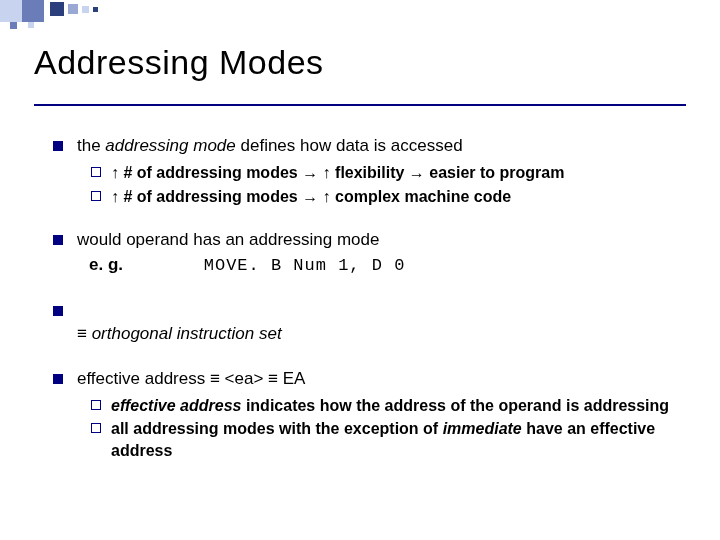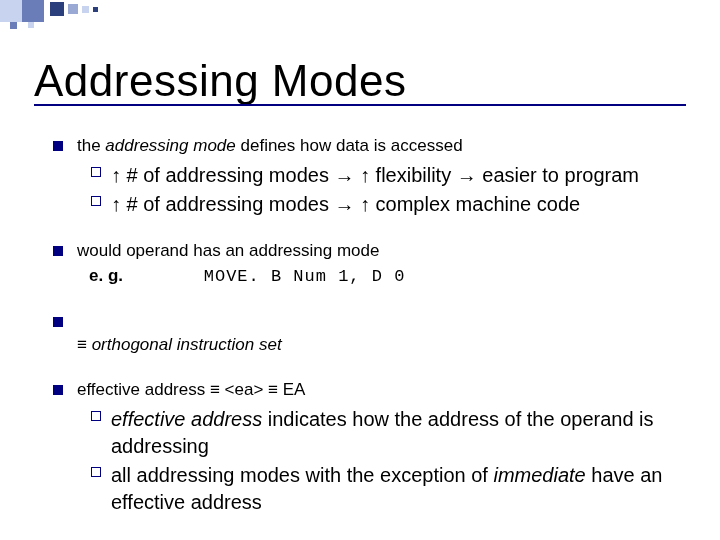--- a/index.html
+++ b/index.html
@@ -26,22 +26,22 @@
     width: 160px;
     height: 30px;
   }
   .deco .sq {
     position: absolute;
     box-sizing: border-box;
   }
   .title {
     position: absolute;
     left: 34px;
-    top: 56px;
-    font-size: 44px;
+    top: 43px;
+    font-size: 34px;
     font-family: Verdana, Geneva, sans-serif;
     letter-spacing: 0.5px;
   }
   .rule {
     position: absolute;
     left: 34px;
     top: 104px;
     width: 652px;
     height: 0;
     border-top: 2px solid #000080;
@@ -70,21 +70,22 @@
     left: 4px;
     top: 6px;
     width: 10px;
     height: 10px;
     background: #000080;
   }
   ul.level2 {
     list-style: none;
     margin: 4px 0 0 0;
     padding: 0 0 0 12px;
-    font-size: 20px;
+    font-size: 16px;
+    font-weight: bold;
   }
   ul.level2 > li {
     position: relative;
     padding-left: 22px;
     margin: 2px 0;
   }
   ul.level2 > li::before {
     content: "";
     position: absolute;
     left: 2px;

